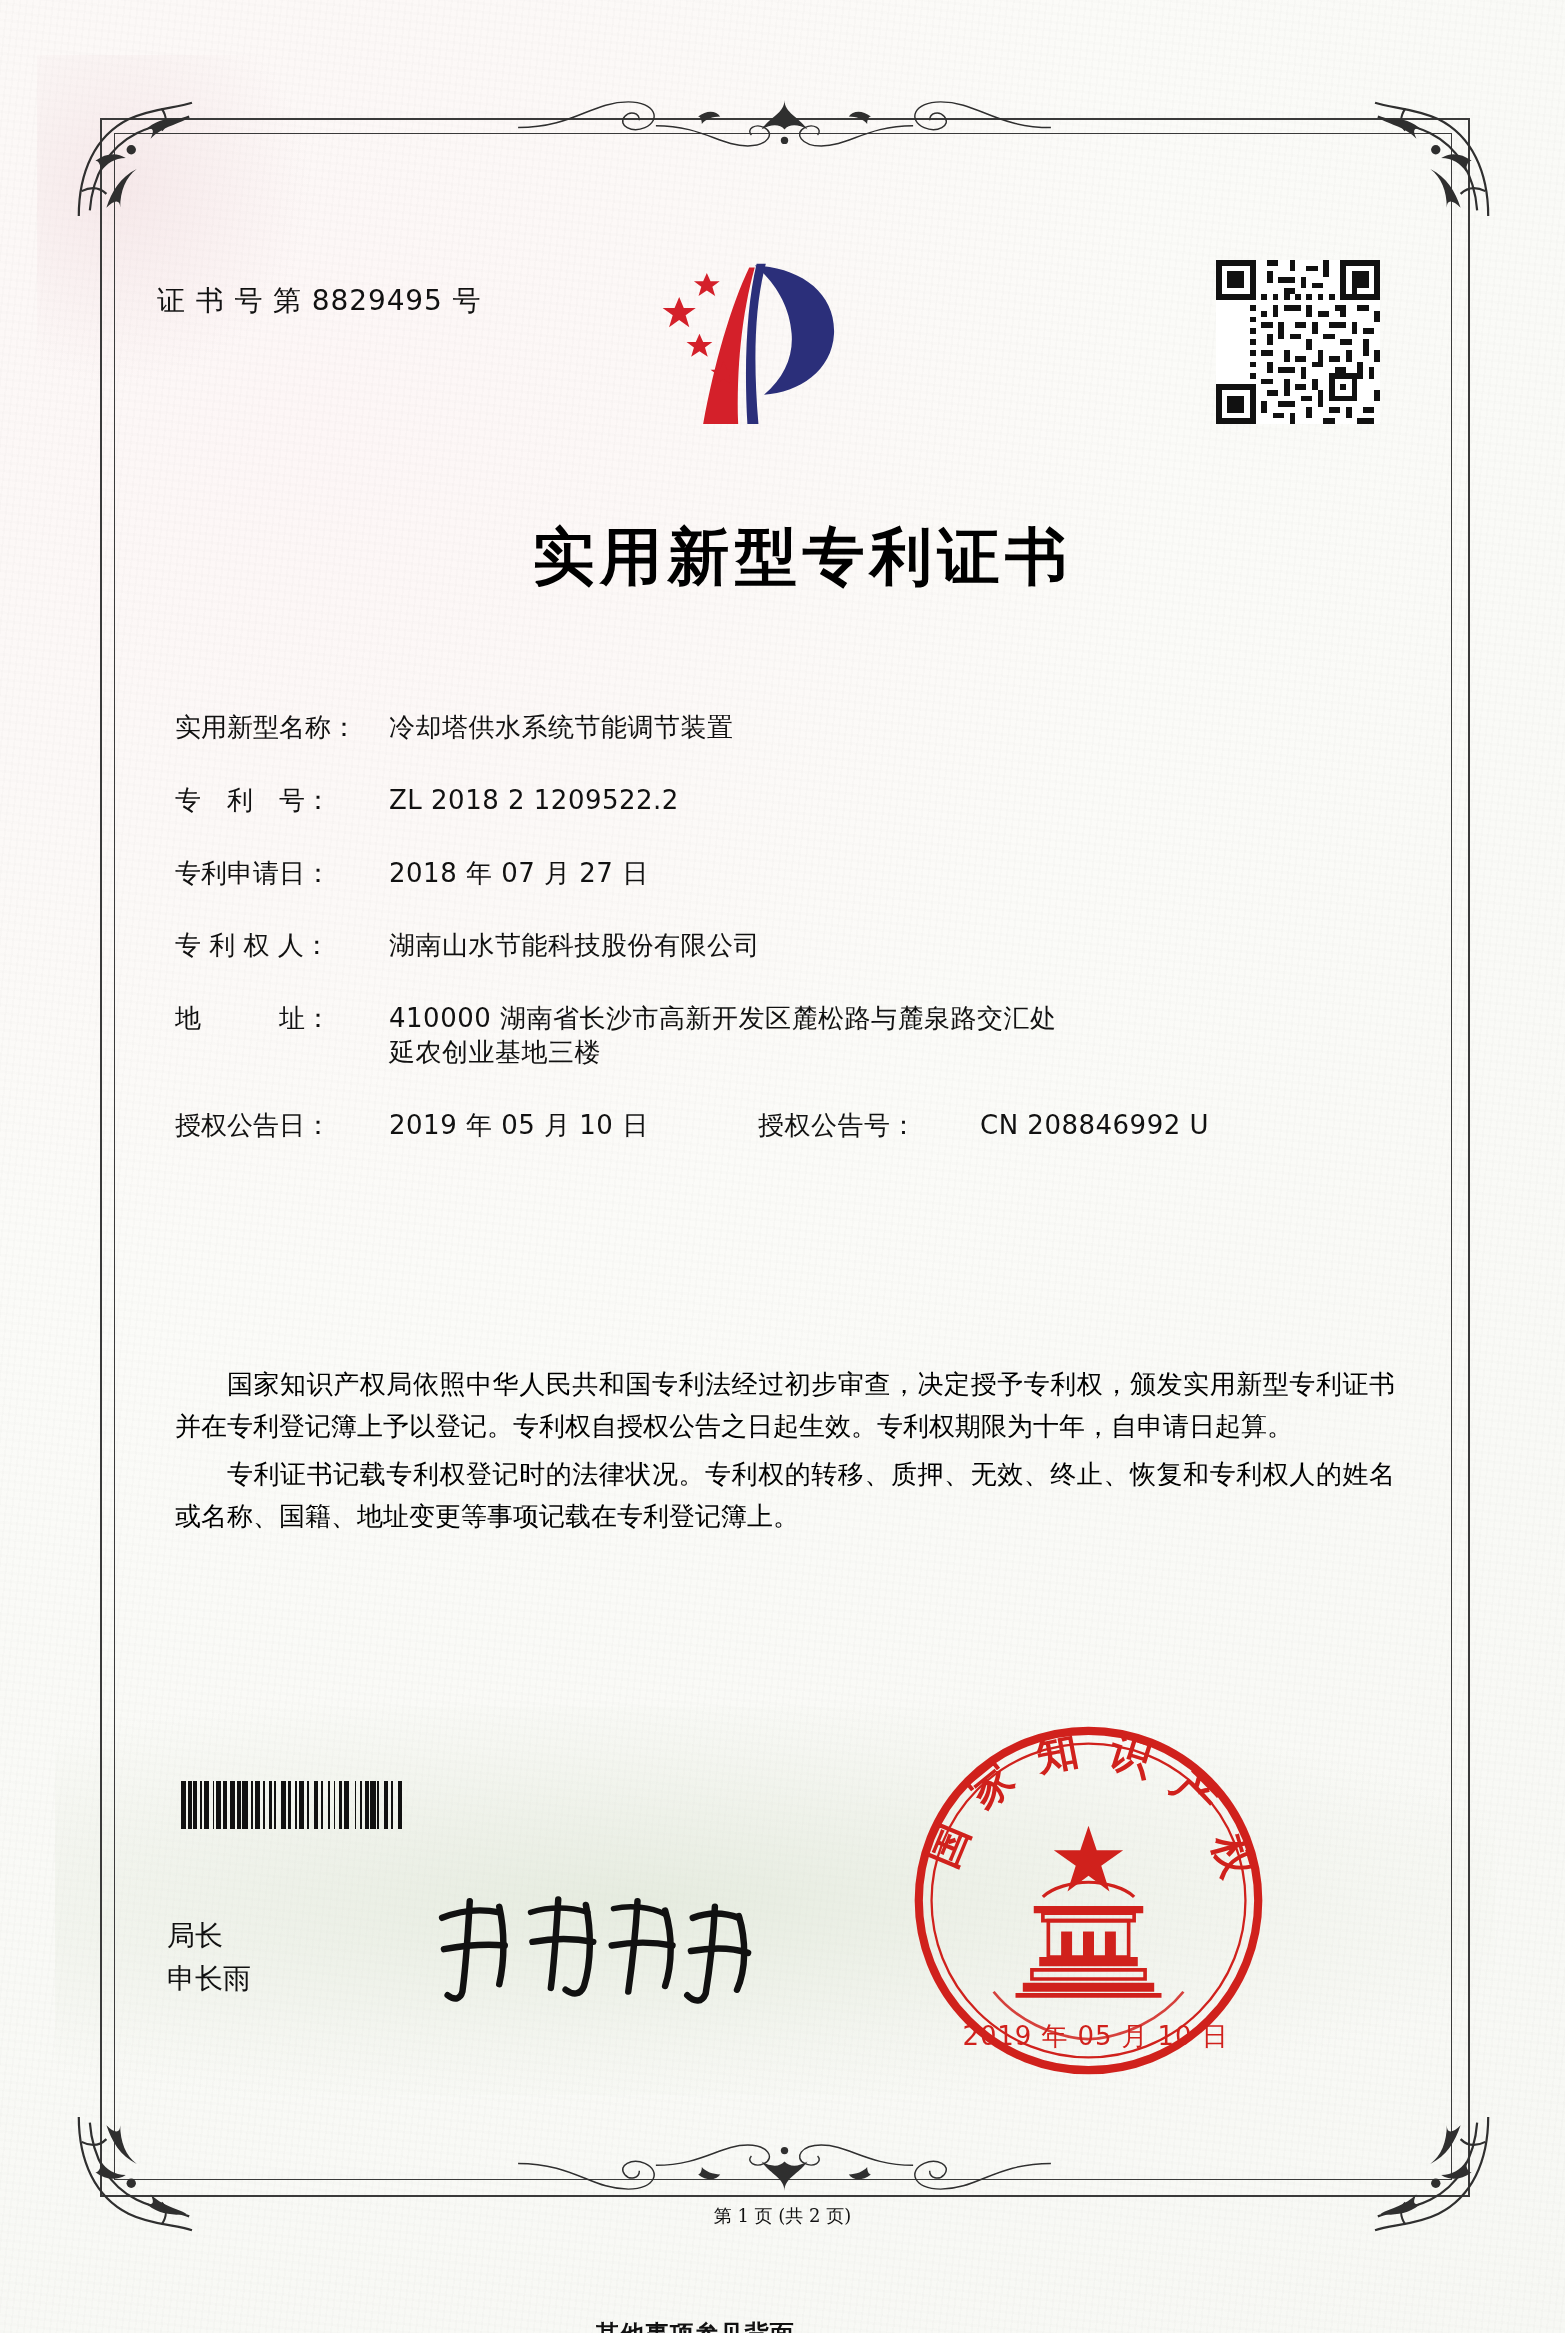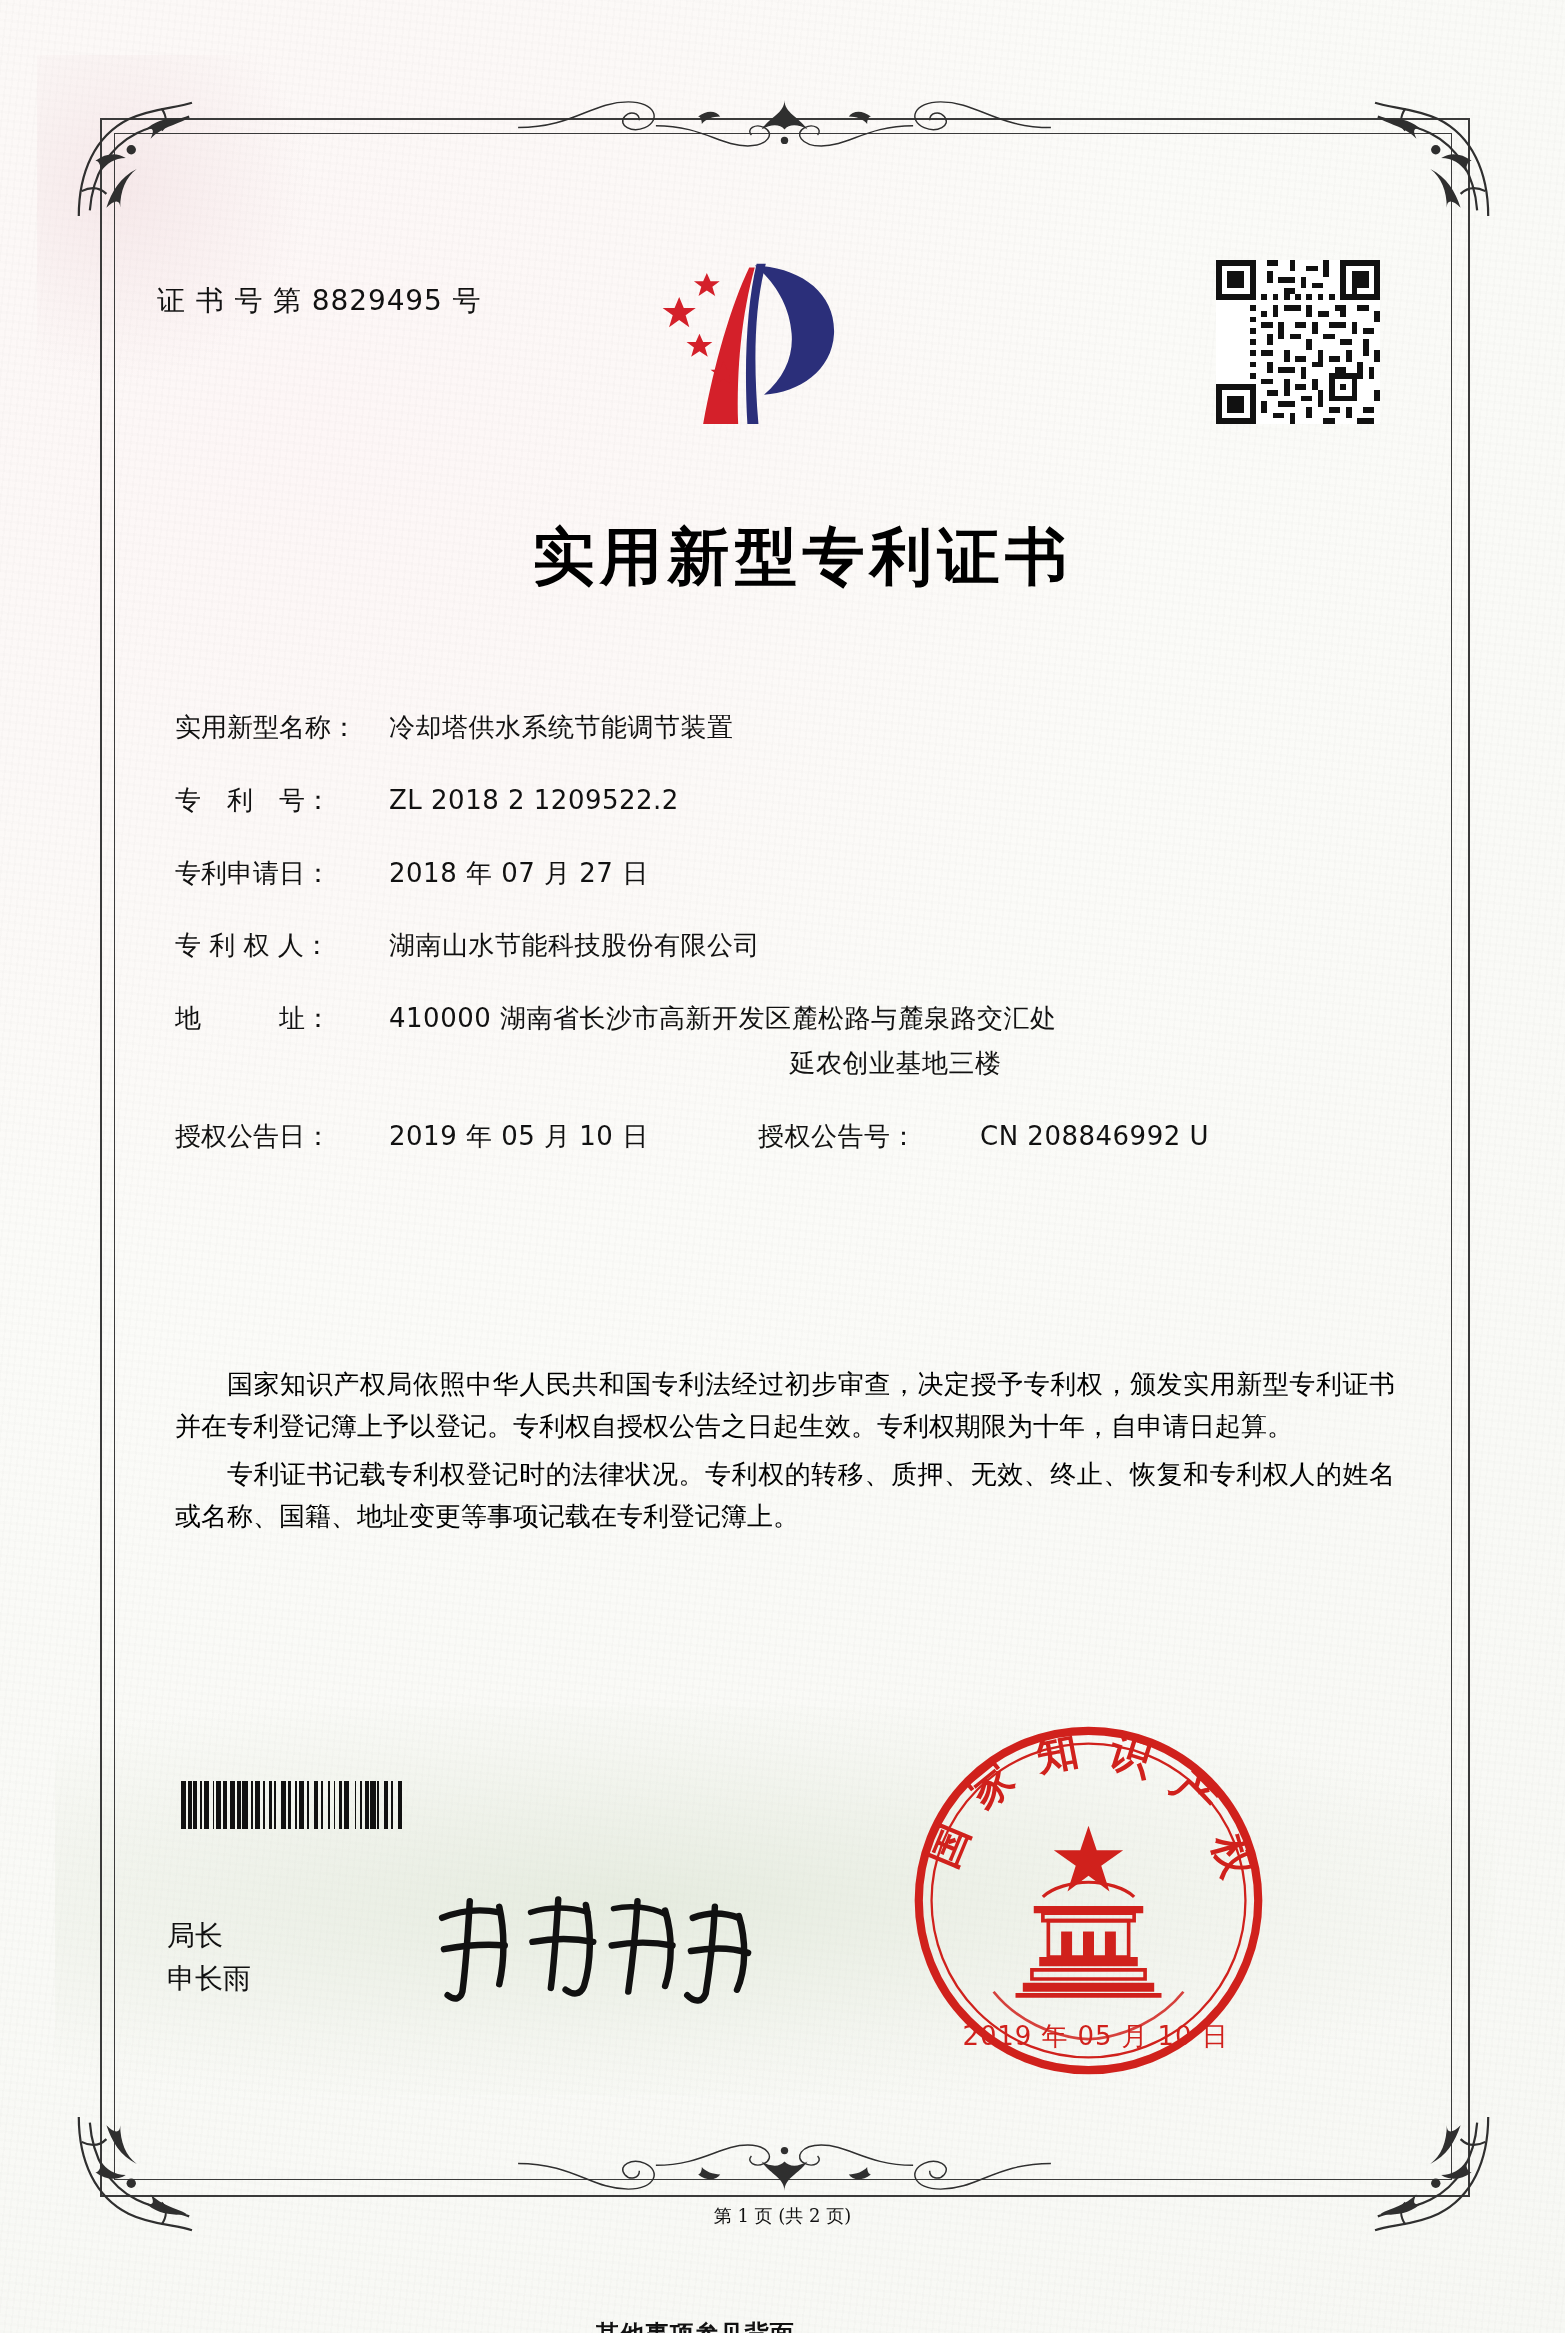--- a/index.html
+++ b/index.html
@@ -136,22 +136,20 @@
     flex: 0 0 214px;
     white-space: pre;
     letter-spacing: 0px;
   }
   .row .val {
     flex: 1 1 auto;
     letter-spacing: 0.5px;
   }
   .row .val .sub {
     display: block;
-    margin-top: 11px;
-    text-align: center;
   }
   .row.two-col .val { display: flex; }
   .row.two-col .val .seg1 { width: 369px; flex: 0 0 369px; }
   .row.two-col .val .lbl2 { width: 222px; flex: 0 0 222px; white-space: pre;}
   .mono-sp { letter-spacing: 1.8px; }
 
   
   .body-text {
     position: absolute;
     left: 175px; top: 1363px;

